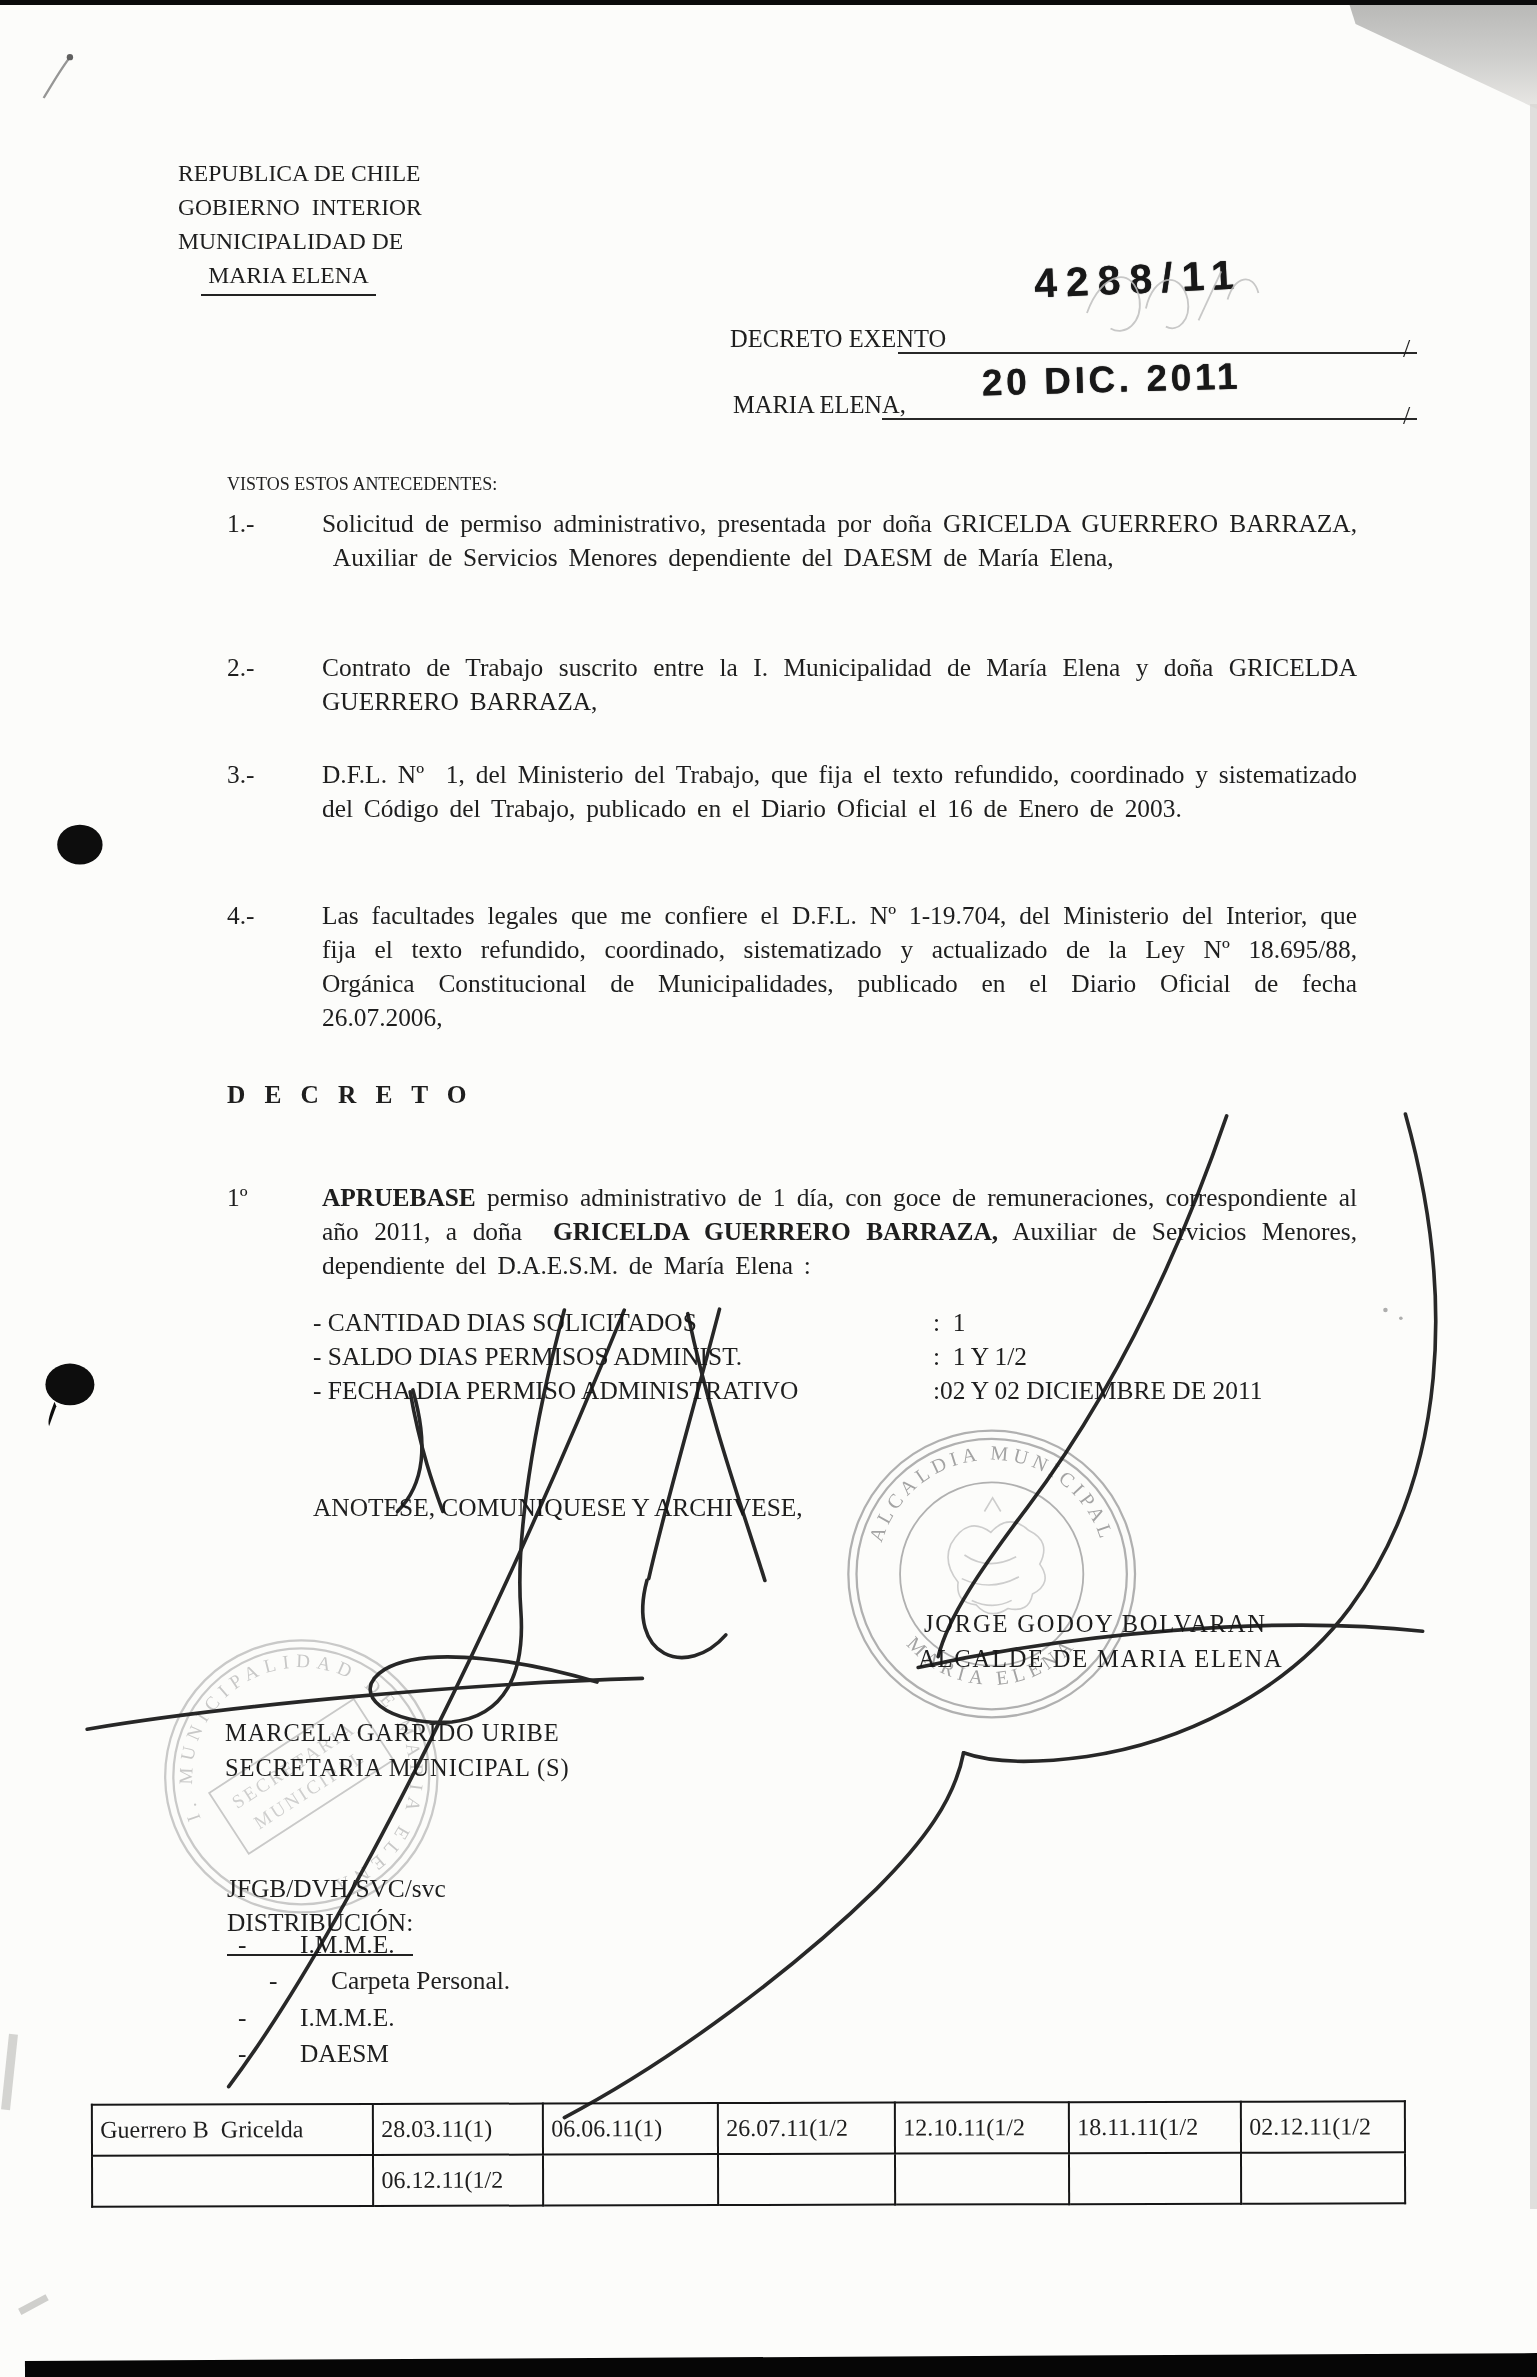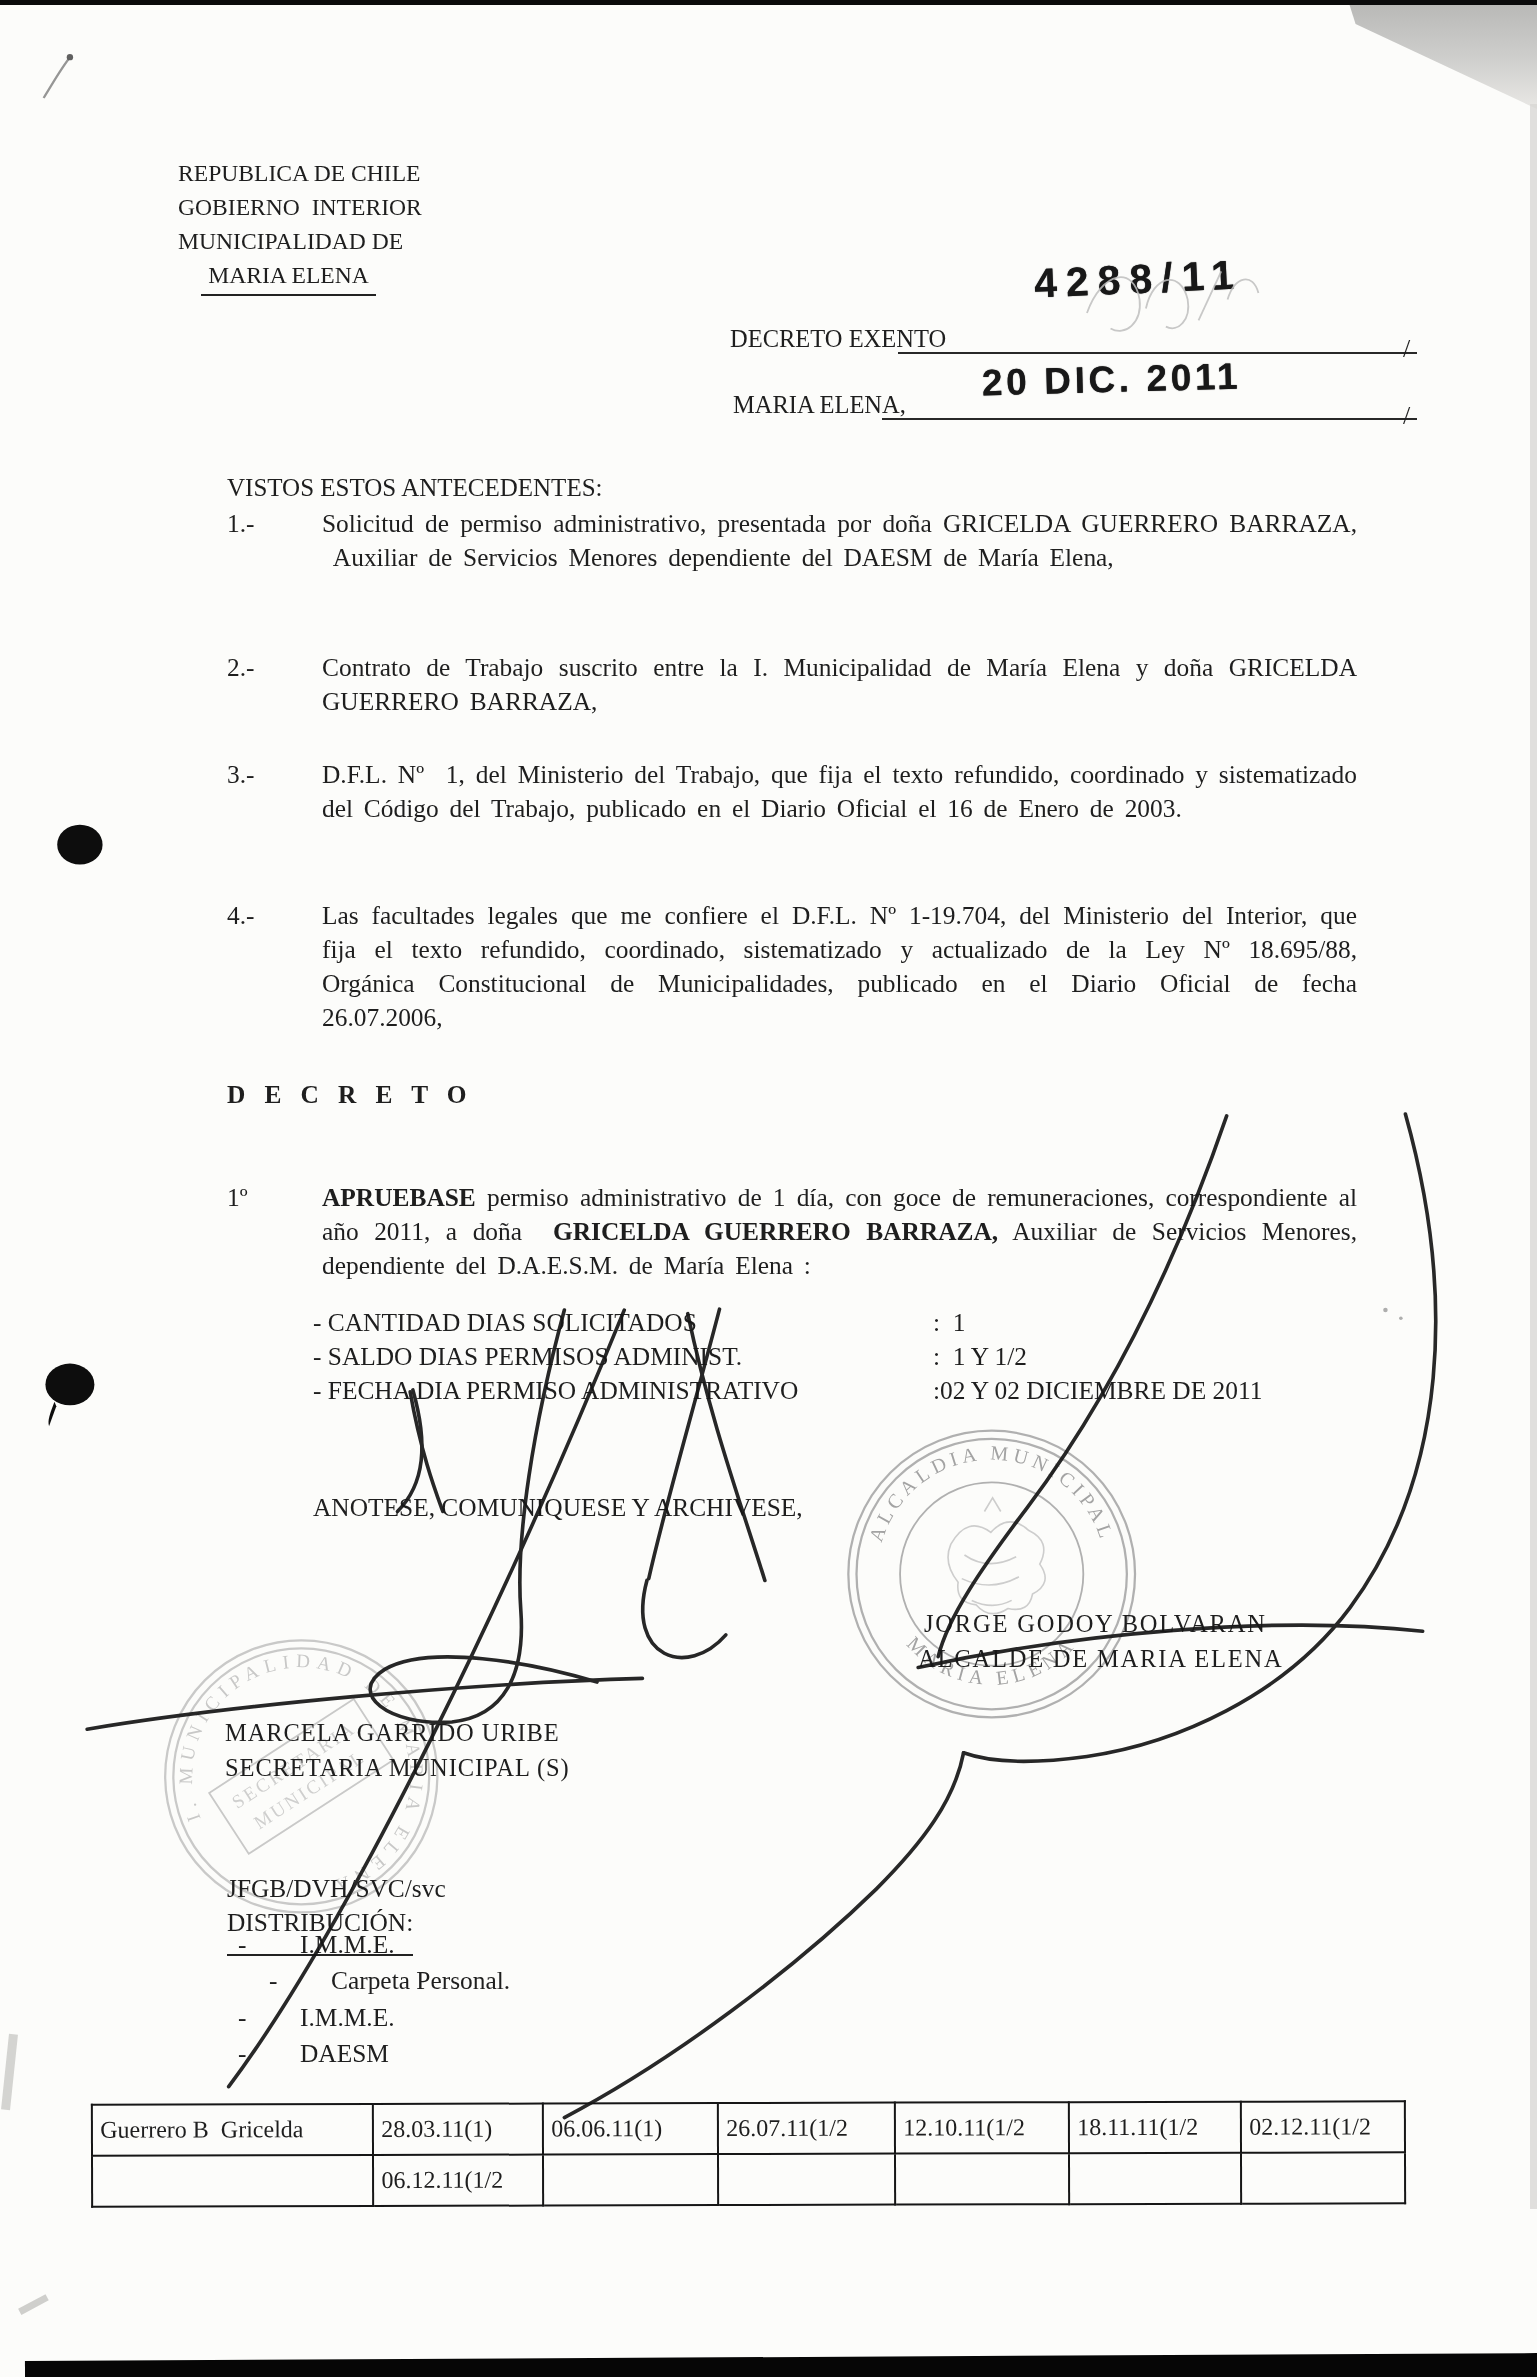--- a/index.html
+++ b/index.html
@@ -107,21 +107,21 @@
   <div class="txt label-27" style="left:730px;top:309px;">DECRETO EXENTO</div>
   <div class="blank-line" style="left:898px;top:352px;width:519px;"></div>
   <div class="txt" style="left:1403px;top:318px;font-size:26px;">/</div>
   <div class="stamp" style="left:1034px;top:256px;font-size:41px;letter-spacing:9px;transform:rotate(-2.5deg);">4288/11</div>
 
   <div class="txt label-27" style="left:733px;top:375px;">MARIA ELENA,</div>
   <div class="blank-line" style="left:882px;top:418px;width:535px;"></div>
   <div class="txt" style="left:1403px;top:385px;font-size:26px;">/</div>
   <div class="stamp" style="left:982px;top:359px;font-size:37px;letter-spacing:3.6px;transform:rotate(-1.5deg);">20 DIC. 2011</div>
 
-  <div class="txt" style="left:227px;top:458px;font-size:25px;">VISTOS ESTOS ANTECEDENTES:</div>
+  <div class="txt" style="left:227px;top:458px;font-size:18px;">VISTOS ESTOS ANTECEDENTES:</div>
 
   <div class="vistos-item" style="top:506px;">
     <div class="item-num">1.-</div>
     <div class="item-body">Solicitud de permiso administrativo, presentada por doña GRICELDA GUERRERO BARRAZA, &nbsp;Auxiliar de Servicios Menores dependiente del DAESM de María Elena,</div>
   </div>
   <div class="vistos-item" style="top:650px;">
     <div class="item-num">2.-</div>
     <div class="item-body">Contrato de Trabajo suscrito entre la I. Municipalidad de María Elena y doña GRICELDA GUERRERO BARRAZA,</div>
   </div>
   <div class="vistos-item" style="top:757px;">

